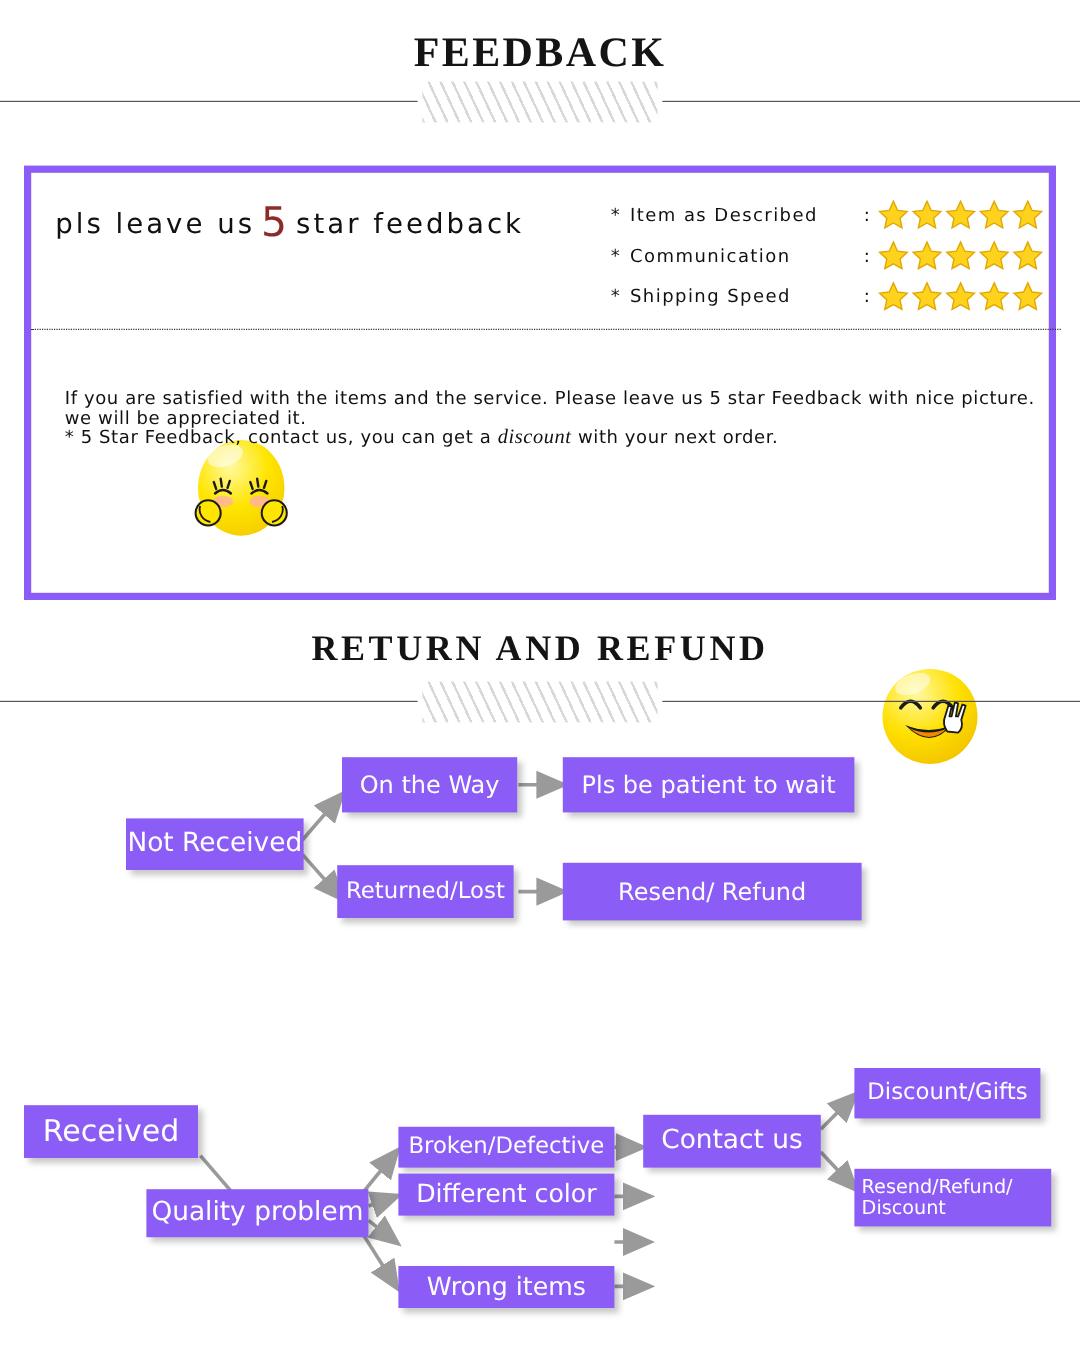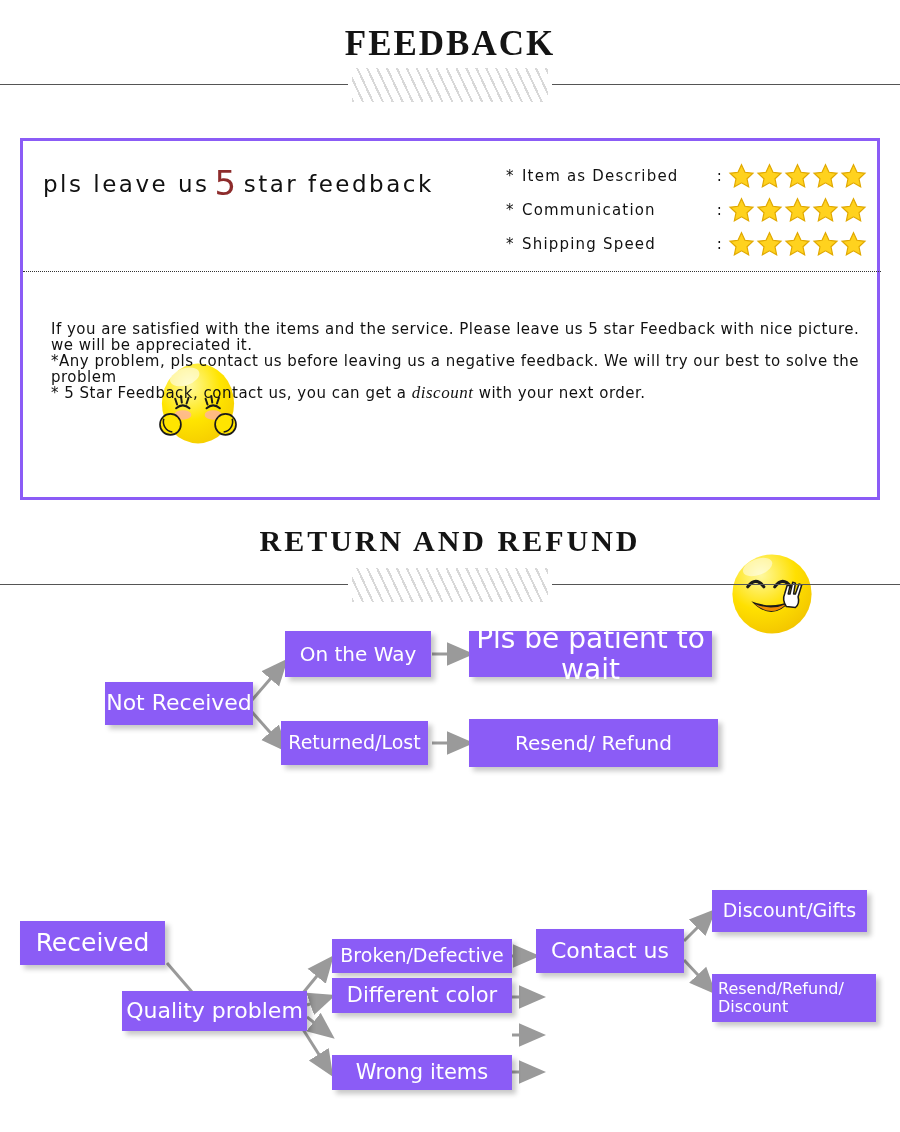--- a/index.html
+++ b/index.html
@@ -35,21 +35,21 @@
         #d8d8d8 0px, #d8d8d8 2px,
         #ffffff 2px, #ffffff 9px);
   }
   #d-feedback { top: 68px; }
   #d-return   { top: 568px; }
 
   
   #feedback-box {
     position: absolute; left: 20px; top: 138px;
     width: 860px; height: 362px;
-    border: 3px solid #8b5cf6;
+    border: 6px solid #8b5cf6;
     background: #fff;
   }
   #dotted-sep {
     position: absolute; left: 0; top: 130px; width: 858px; height: 0;
     border-top: 1px dotted #333;
   }
   #pls-line {
     position: absolute; left: 20px; top: 22px;
     font-family: "DejaVu Sans", sans-serif;
     font-size: 23px; color: #111; letter-spacing: 2.5px;
@@ -232,21 +232,20 @@
         </g>
         <circle cx="21" cy="72" r="11" fill="#ffe500" stroke="#1a1a1a" stroke-width="1.8"></circle>
         <path d="M14 66 a11 11 0 0 0 9 14" fill="none" stroke="#1a1a1a" stroke-width="1.6"></path>
         <circle cx="79" cy="72" r="11" fill="#ffe500" stroke="#1a1a1a" stroke-width="1.8"></circle>
         <path d="M86 66 a11 11 0 0 1 -9 14" fill="none" stroke="#1a1a1a" stroke-width="1.6"></path>
       </svg>
     </div>
 
     <div id="fb-body">
       <div>If you are satisfied with the items and the service. Please leave us 5 star Feedback with nice picture. we will be appreciated it.</div>
-      <div>*Any problem, pls contact us before leaving us a negative feedback. We will try our best to solve  the problem</div>
       <div><span>* 5 Star Feedback, contact us, you can get a </span><span class="it">discount</span><span> with your next order.</span></div>
     </div>
 
     <div id="emoji-peace">
       <svg viewBox="0 0 100 100" width="90" height="90">
         <defs>
           <radialGradient id="gy2" cx="36%" cy="26%" r="80%">
             <stop offset="0%" stop-color="#fff9a0"></stop>
             <stop offset="55%" stop-color="#ffe000"></stop>
             <stop offset="100%" stop-color="#f2c400"></stop>
@@ -288,21 +287,21 @@
         <line x1="252" y1="112" x2="284" y2="148"></line>
         <line x1="432" y1="54" x2="468" y2="54"></line>
         <line x1="432" y1="143" x2="468" y2="143"></line>
       </g>
     </svg>
 
     <div class="fbox" style="left:105px; top:82px; width:148px; height:43px; font-size:22px;">Not Received</div>
 
     <div class="fbox" style="left:285px; top:31px; width:146px; height:46px; font-size:20px;">On the Way</div>
 
-    <div class="fbox" style="left:469px; top:31px; width:243px; height:46px; font-size:28px;">Pls be patient to wait</div>
+    <div class="fbox" style="left:469px; top:31px; width:243px; height:46px; font-size:20px;">Pls be patient to wait</div>
 
     <div class="fbox" style="left:281px; top:121px; width:147px; height:44px; font-size:19px;">Returned/Lost</div>
 
     <div class="fbox" style="left:469px; top:119px; width:249px; height:48px; font-size:20px;">Resend/ Refund</div>
   </div>
 
   <div class="flow" id="flow2">
     <svg class="wires" width="900" height="252">
       <defs>
         <marker id="ah2" markerWidth="9" markerHeight="9" refX="7" refY="4.5" orient="auto">

